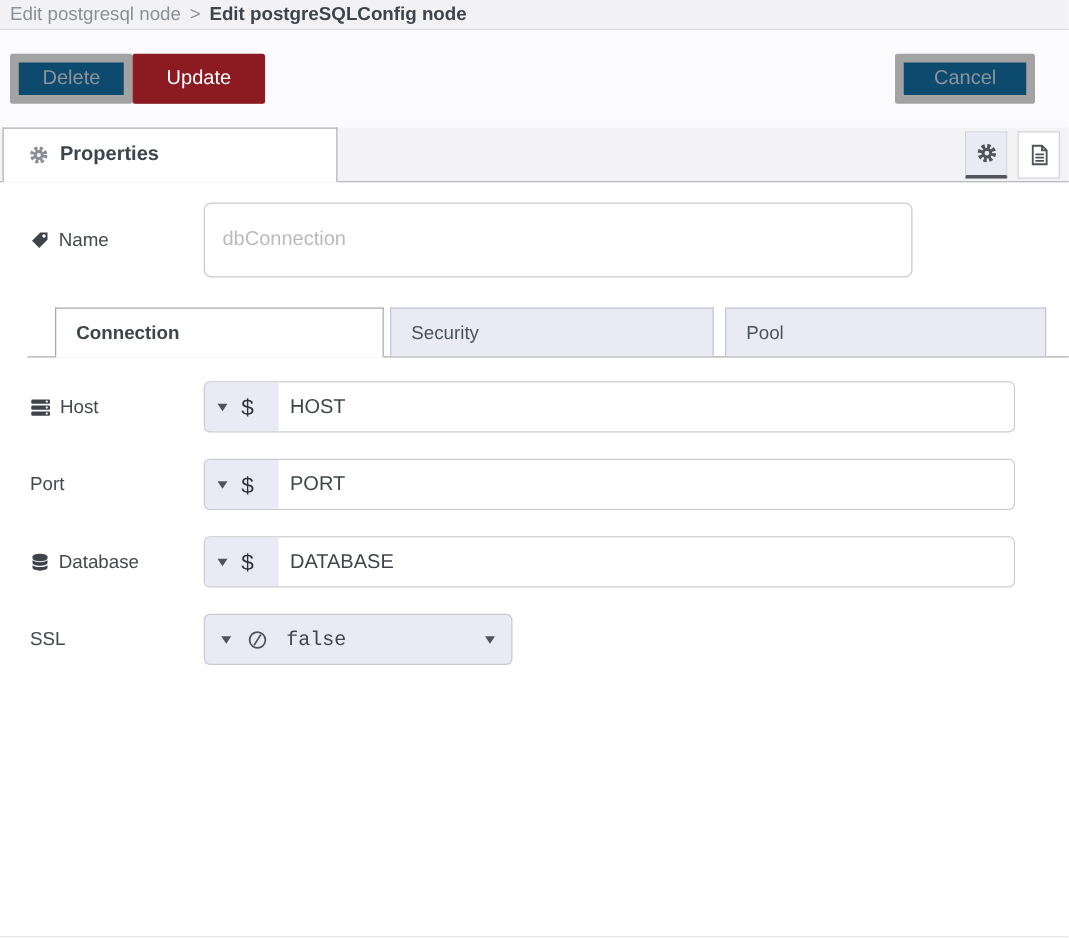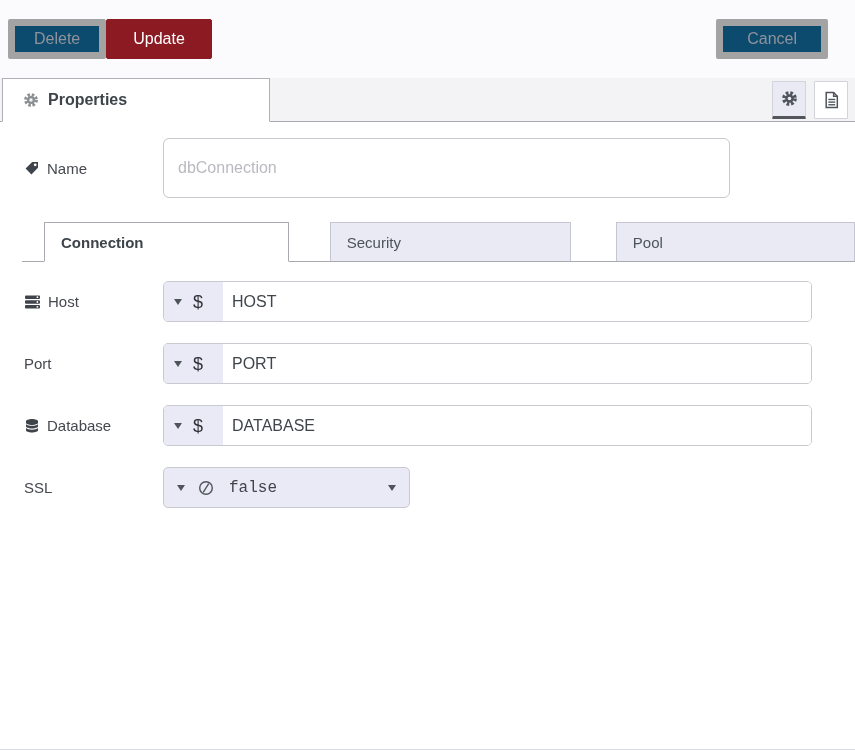--- a/index.html
+++ b/index.html
@@ -68,21 +68,21 @@
     width:567px; height:60px; border:1px solid #c9c9d0; border-radius:6px;
     padding:0 14px; font-family:"Liberation Sans",sans-serif; font-size:16px; color:#14532d;
     outline:none;
   }
   .name-input::placeholder { color:#b9b9c0; opacity:1; }
 
   
   .section-tabs {
     height:40px; display:flex; align-items:stretch;
     border-bottom:1px solid #a9a9b0; margin-left:-2px; margin-bottom:19px;
-    padding-left:22px; margin-right:0;gap:36px;
+    padding-left:22px; margin-right:0;
   }
   .section-tab {
     display:flex; align-items:center; padding-left:16px; font-size:15px; cursor:pointer;
   }
   .section-tab.inactive { background:#e9eaf4; border:1px solid #c6c6d2; border-bottom:none; color:#4d535a; }
   .section-tab.active {
     background:#ffffff; border:1px solid #a9a9b0; border-bottom:1px solid #ffffff;
     margin-bottom:-1px; font-weight:bold; color:#3d444a;
   }
   .tab-connection { width:263px; }
@@ -117,20 +117,25 @@
   .ssl-value { margin-left:15px; font-size:16px; color:#3f454b;font-family:Liberation Mono, monospace; }
   .ssl-select .caret-right { margin-left:auto; }
 
   svg { display:block; }
 </style>
 </head>
 <body>
 
 <div class="tray">
 
+  <div class="breadcrumb-bar">
+    <span class="crumb-prev">Edit postgresql node</span>
+    <span class="crumb-sep">&gt;</span>
+    <span class="crumb-current">Edit postgreSQLConfig node</span>
+  </div>
 
   <div class="toolbar">
     <button class="btn btn-delete">Delete</button>
     <button class="btn btn-update">Update</button>
     <button class="btn btn-cancel">Cancel</button>
   </div>
 
   <div class="editor-tab-band">
     <div class="properties-tab">
       <span>

